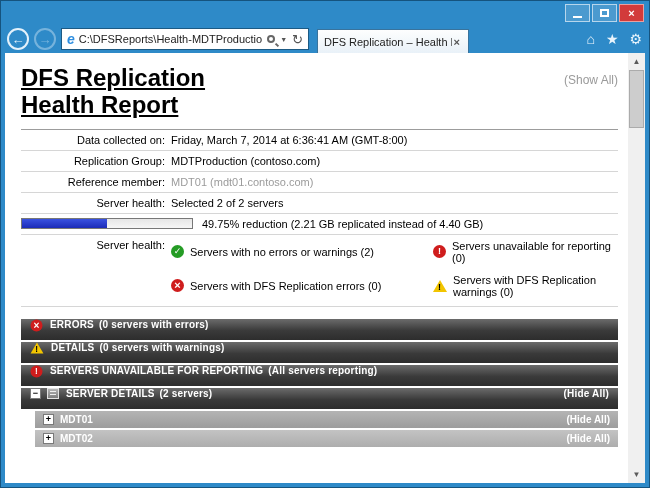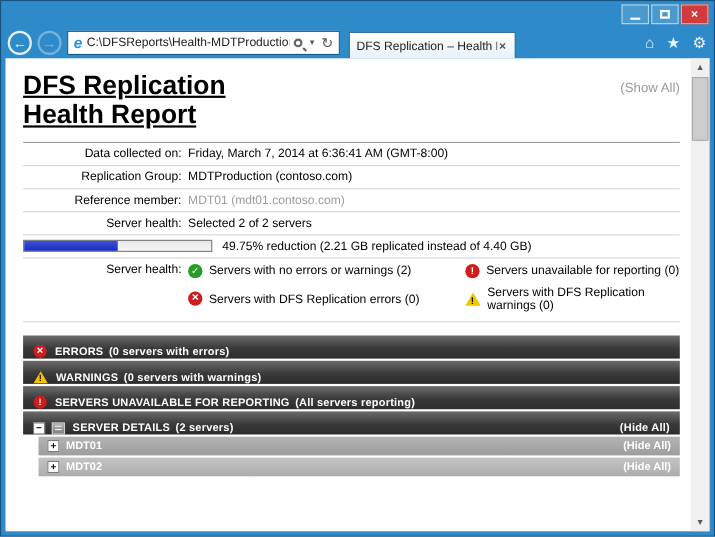--- a/index.html
+++ b/index.html
@@ -64,36 +64,36 @@
   .show-all { margin-left:auto; margin-top:14px; color:#9a9a9a; font-size:12px; cursor:pointer; }
   .title-rule { border:none; border-top:1px solid #9c9c9c; margin:0; }
   
   .meta-row { display:flex; align-items:flex-start; border-bottom:1px solid #d6d6d6; padding:4px 0; font-size:11px; }
   .meta-label { width:150px; flex-shrink:0; font-weight:normal; color:#000; padding-right:6px;text-align:right; }
   .meta-value { color:#000; }
   .muted { color:#9b9b9b; }
   .bw-wrap { display:flex; align-items:flex-start; gap:9px; }
   .bw-bar { width:172px; height:11px; border:1px solid #777; background:linear-gradient(#e6e6e6,#f6f6f6); position:relative; flex-shrink:0; }
   .bw-fill { position:absolute; left:0; top:0; bottom:0; background:linear-gradient(#3a52e0,#1b2bb8); }
-  .health-grid { display:grid; grid-template-columns:252px 1fr; row-gap:7px; padding:1px 0 4px; }
+  .health-grid { display:grid; grid-template-columns:252px 1fr; row-gap:7px; padding:1px 0 4px;gap:10px; }
   .health-item { display:flex; align-items:center; gap:6px; font-size:11px; }
   
   .ic { width:13px; height:13px; border-radius:50%; color:#fff; display:flex; align-items:center;
         justify-content:center; font-size:9px; font-weight:bold; flex-shrink:0; line-height:1; }
   .ic-check { background:#259c25; } .ic-check::after { content:"✓"; }
   .ic-error { background:#cf1d1d; } .ic-error::after { content:"×"; font-size:11px; }
   .ic-unavail { background:#cf1d1d; } .ic-unavail::after { content:"!"; }
   .tri { width:0; height:0; border-left:7px solid transparent; border-right:7px solid transparent;
          border-bottom:12px solid #f2c500; position:relative; flex-shrink:0; }
   .tri::after { content:"!"; position:absolute; left:-2px; top:2px; color:#000; font-size:9px; font-weight:bold; }
   
   .sections { margin-top:12px; }
   .section-bar {
     height:21px; background:linear-gradient(#6b6b6b,#3a3a3a 55%,#2d2d2d);
-    color:#fff; display:flex; align-items:flex-end; padding:0 9px; margin-bottom:2px;
+    color:#fff; display:flex; align-items:flex-start; padding:0 9px; margin-bottom:2px;
     font-size:10px; font-weight:bold; letter-spacing:.2px; cursor:pointer;
   }
   .section-bar .ic, .section-bar .tri { transform:scale(.92); }
   .section-text { margin-left:7px; }
   .section-sub { margin-left:5px; }
   .section-action { margin-left:auto; font-size:10px; }
   .expander {
     width:11px; height:11px; background:#fff; border:1px solid #7a7a7a; color:#000;
     display:flex; align-items:center; justify-content:center; font-size:9px; line-height:1;
     font-weight:bold; margin-right:6px; flex-shrink:0; cursor:pointer;
@@ -211,21 +211,21 @@
       </div>
 
       <div class="sections">
         <div class="section-bar">
           <span class="ic ic-error"></span>
           <span class="section-text">ERRORS</span>
           <span class="section-sub">(0 servers with errors)</span>
         </div>
         <div class="section-bar">
           <span class="tri"></span>
-          <span class="section-text">WARNINGS</span>
+          <span class="section-text">DETAILS</span>
           <span class="section-sub">(0 servers with warnings)</span>
         </div>
         <div class="section-bar">
           <span class="ic ic-unavail"></span>
           <span class="section-text">SERVERS UNAVAILABLE FOR REPORTING</span>
           <span class="section-sub">(All servers reporting)</span>
         </div>
         <div class="section-bar">
           <span class="expander">−</span>
           <span class="srv-icon"></span>

